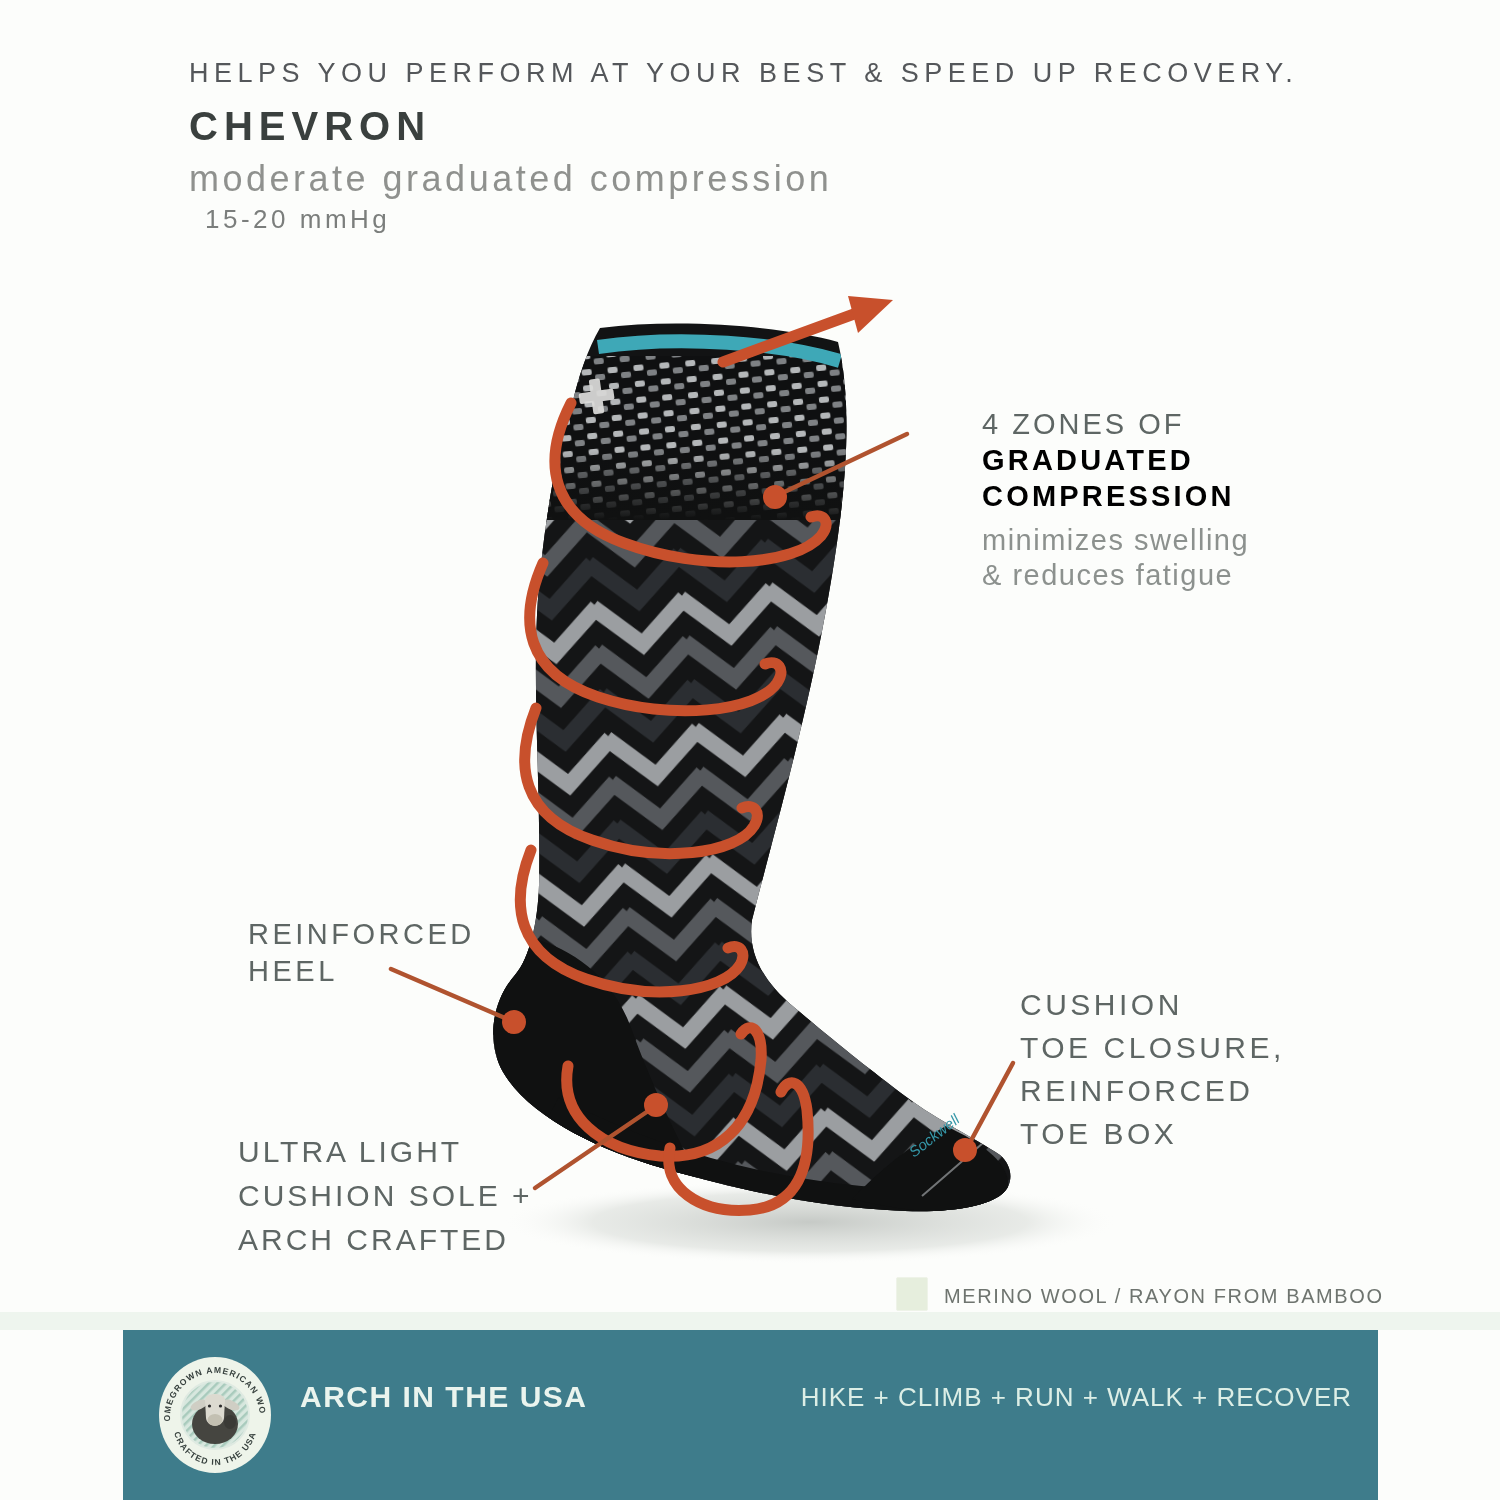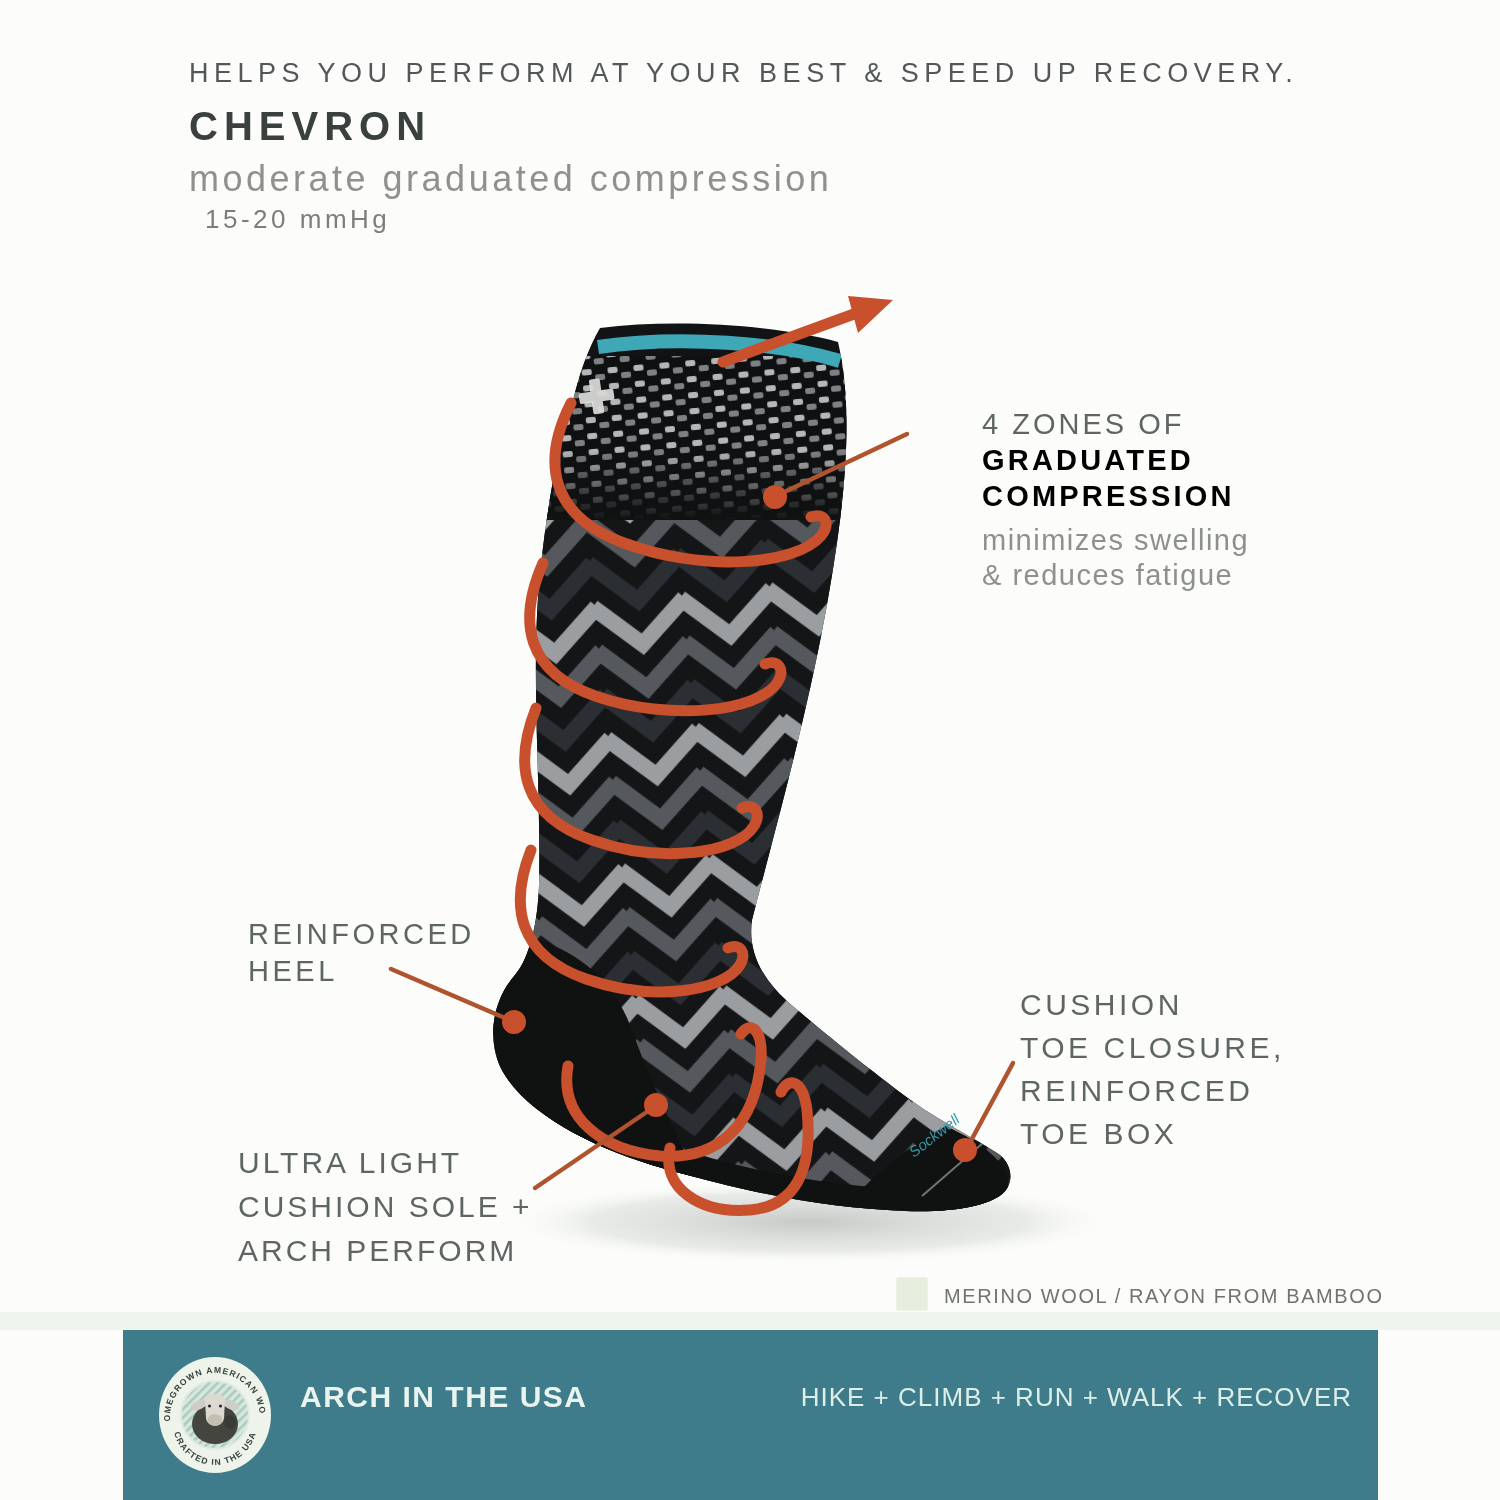--- a/index.html
+++ b/index.html
@@ -15,21 +15,21 @@
   .product-name{left:189px;top:104px;font-size:40px;font-weight:bold;letter-spacing:6px;color:#3a403e;}
   .subtitle{left:189px;top:158px;font-size:36px;letter-spacing:3.5px;color:#8f918e;font-weight:400;}
   .mmhg{left:189px;top:204px;font-size:26px;letter-spacing:3.5px;color:#7b7e7c;margin-left:16px;}
   
   .co{color:#5e6664;font-size:29px;letter-spacing:3px;line-height:36px;}
   .co .b{font-weight:bold;color:#000000;letter-spacing:3.2px;}
   .co .lite{color:#8c918e;letter-spacing:1.5px;}
   .co-compression{left:938px;top:406px;margin-left:44px;}
   .co-compression .desc{margin-top:9px;line-height:35px;}
   .co-heel{left:248px;top:916px;line-height:37px;font-size:29px;letter-spacing:3.5px;color:#5e6664;}
-  .co-sole{left:238px;top:1130px;line-height:44px;font-size:30px;letter-spacing:3px;color:#5e6664;margin-top:11px;}
+  .co-sole{left:238px;top:1130px;line-height:44px;font-size:30px;letter-spacing:3px;color:#5e6664;}
   .co-toe{left:1020px;top:983px;line-height:43px;font-size:30px;letter-spacing:3.5px;color:#5e6664;}
   
   .swatch{left:896px;top:1277px;width:30px;height:32px;background:#e6eedd;border:1px solid #eef3e8;border-radius:2px;}
   .material-label{left:944px;top:1285px;font-size:20px;letter-spacing:1.6px;color:#6e746f;}
   
   .mint-strip{left:0;top:1312px;width:1500px;height:18px;background:#eef5ee;}
   .footer-bar{left:123px;top:1330px;width:1255px;height:170px;background:#3e7c8b;}
   .footer-made{position:absolute;left:177px;top:50px;font-size:30px;font-weight:bold;letter-spacing:1.5px;color:#eaf4ee;}
   .footer-activities{position:absolute;right:26px;top:52px;font-size:26px;font-weight:normal;letter-spacing:1px;color:#dcEEe6;color:#dceee6;}
   .badge-wrap{position:absolute;left:35px;top:26px;width:114px;height:118px;}
@@ -153,21 +153,21 @@
 </div>
 
 <div class="abs co-heel">
   <div>REINFORCED</div>
   <div>HEEL</div>
 </div>
 
 <div class="abs co-sole">
   <div>ULTRA LIGHT</div>
   <div>CUSHION SOLE +</div>
-  <div>ARCH PERFORM</div>
+  <div>ARCH CRAFTED</div>
 </div>
 
 <div class="abs co-toe">
   <div>CUSHION</div>
   <div>TOE CLOSURE,</div>
   <div>REINFORCED</div>
   <div>TOE BOX</div>
 </div>
 
 <div class="abs swatch"></div>

